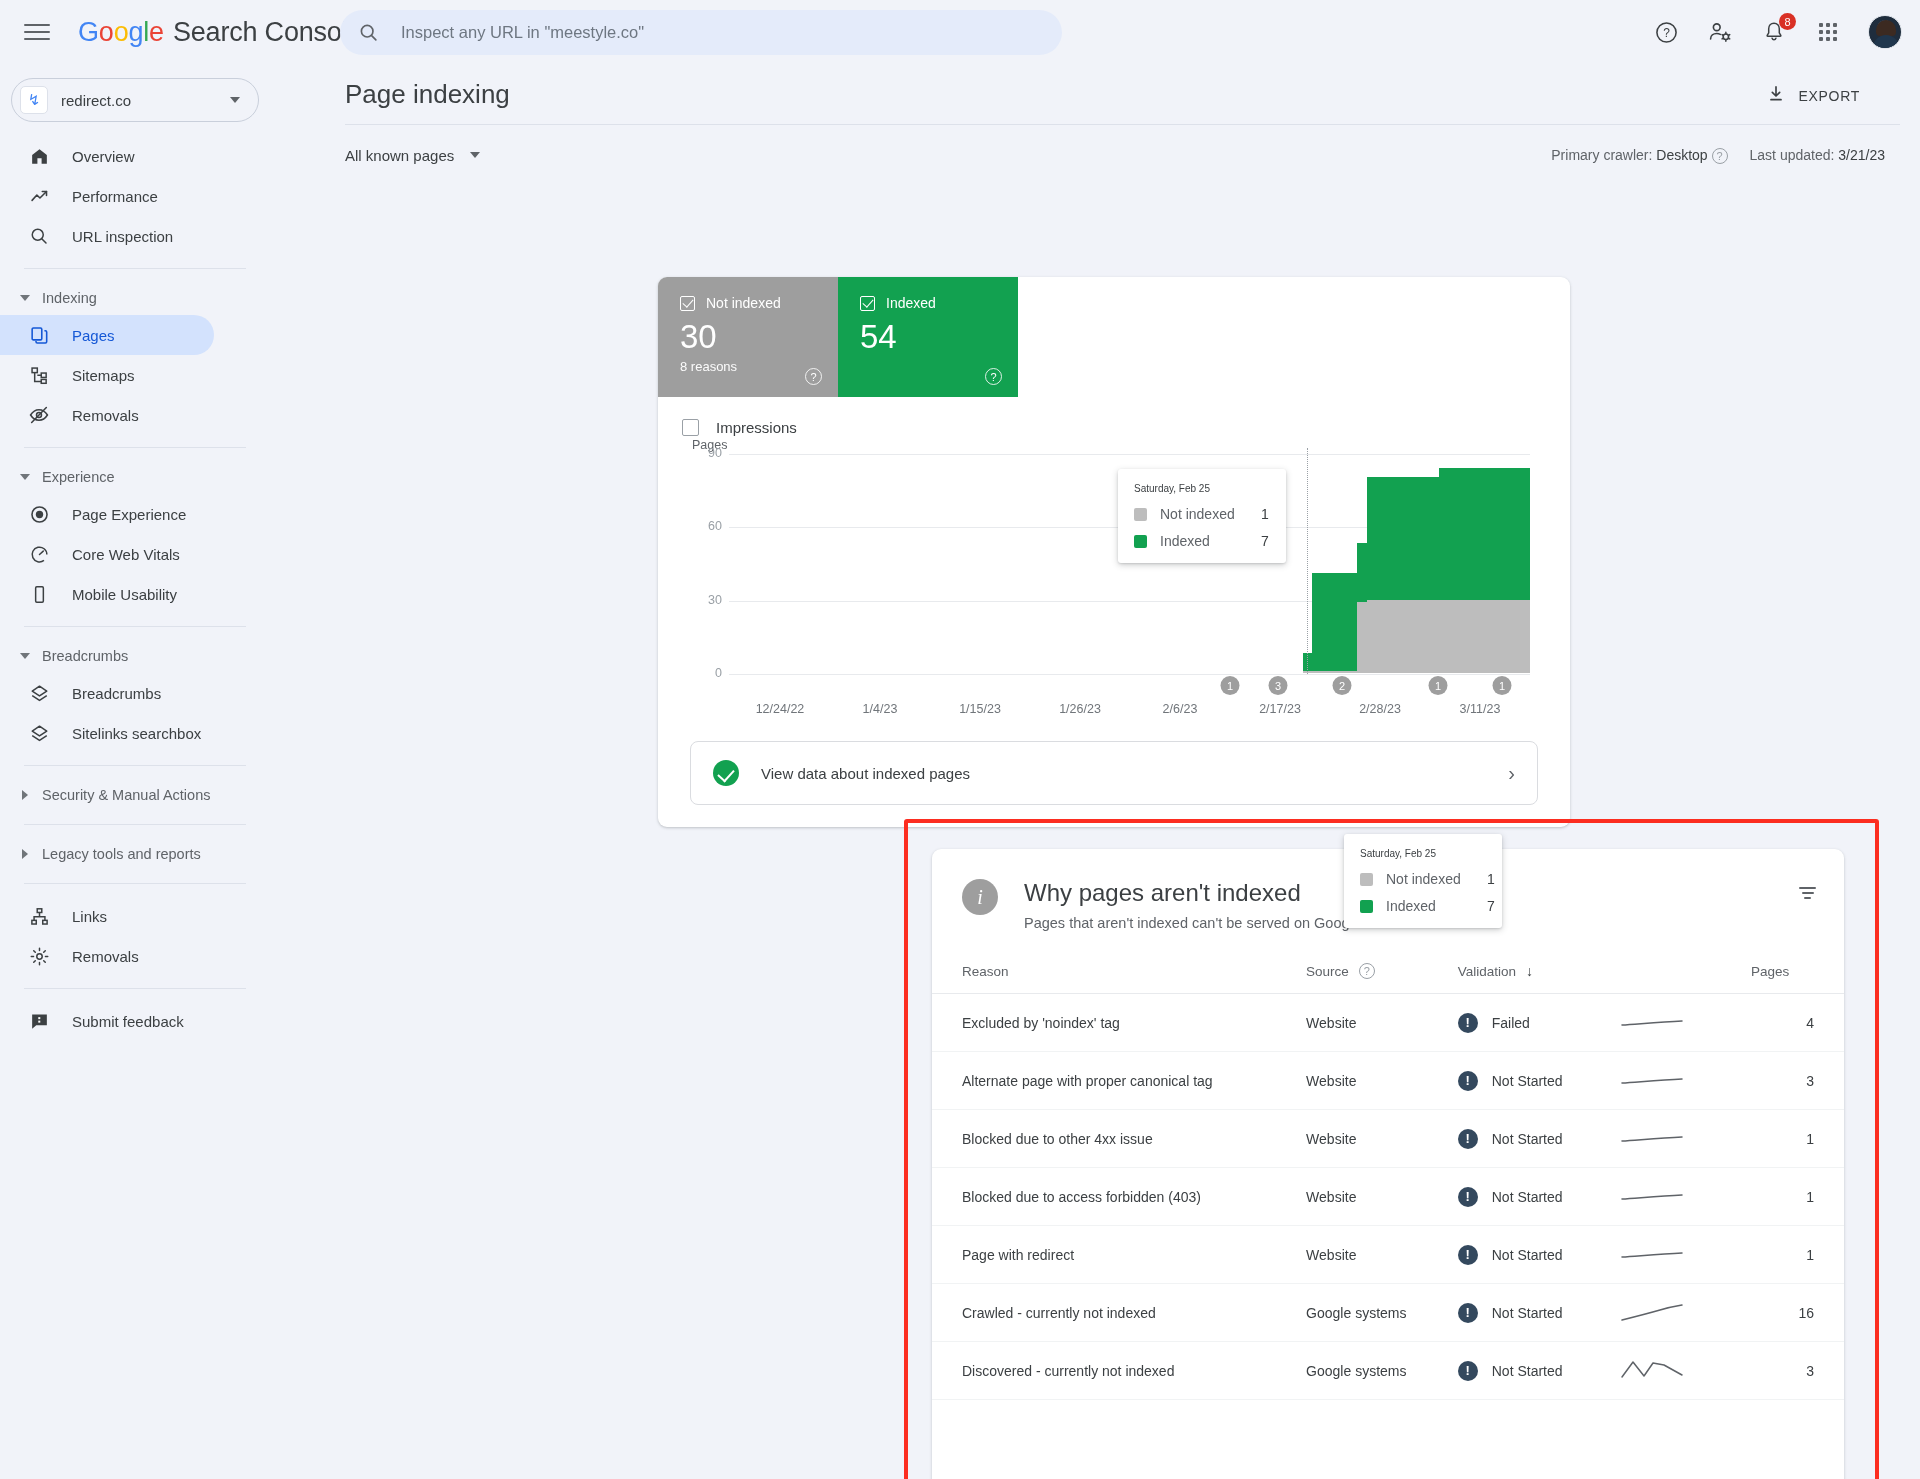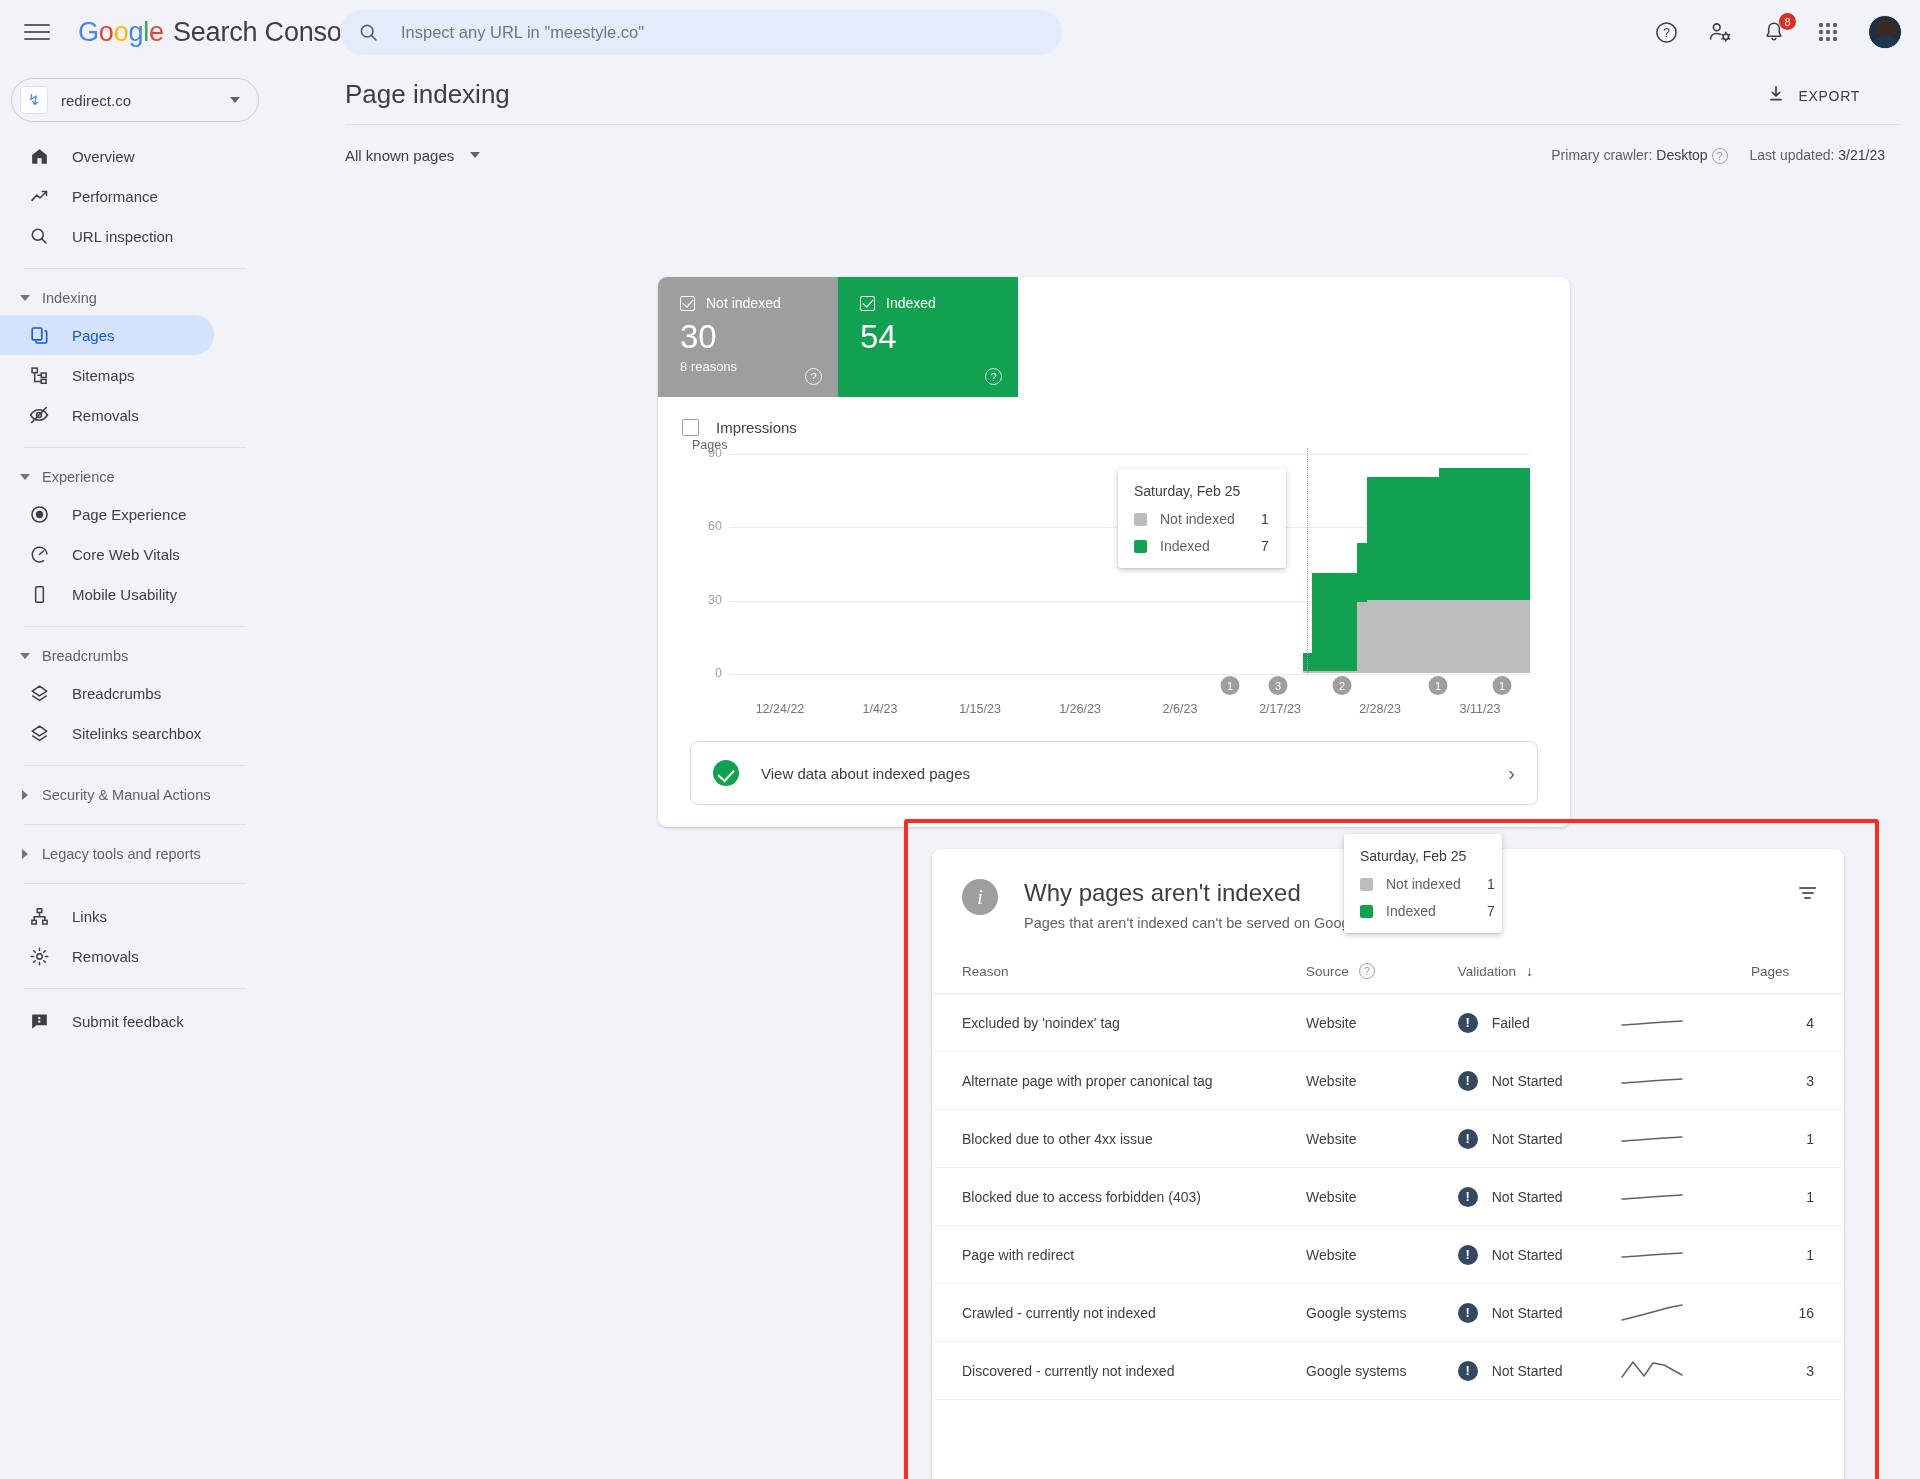--- a/index.html
+++ b/index.html
@@ -125,21 +125,21 @@
 
   .xaxis { position: relative; margin: 4px 40px 0 72px; height: 54px; }
   .xtick { position: absolute; font-size: 12.5px; color: #70757a; transform: translateX(-50%); top: 24px; white-space: nowrap; }
   .annot { position: absolute; top: -2px; transform: translateX(-50%); width: 19px; height: 19px; border-radius: 50%; background: #9e9e9e; color: #fff; font-size: 11px; display: flex; align-items: center; justify-content: center; cursor: pointer; }
 
   .tip {
     position: absolute; background: #fff; border-radius: 3px;
     box-shadow: 0 2px 6px rgba(60,64,67,.25), 0 1px 2px rgba(60,64,67,.15);
     padding: 14px 22px 14px 16px; z-index: 40;
   }
-  .tip-date { font-size: 14px; color: #3c4043; margin-bottom: 12px; white-space: nowrap; }
+  .tip-date { font-size: 10px; color: #3c4043; margin-bottom: 12px; white-space: nowrap; }
   .tip-row { display: flex; align-items: center; gap: 13px; margin-top: 11px; font-size: 14px; color: #5f6368; white-space: nowrap; }
   .tip-sw { width: 13px; height: 13px; border-radius: 2px; flex: none; }
   .tip-row .lbl { min-width: 88px; }
   .tip-row .val { margin-left: auto; color: #3c4043; }
 
   .view-banner {
     position: absolute; left: 32px; right: 32px; bottom: 22px; height: 64px;
     border: 1px solid #dadce0; border-radius: 8px; display: flex; align-items: center;
     padding: 0 22px; cursor: pointer; background: #fff;
   }

